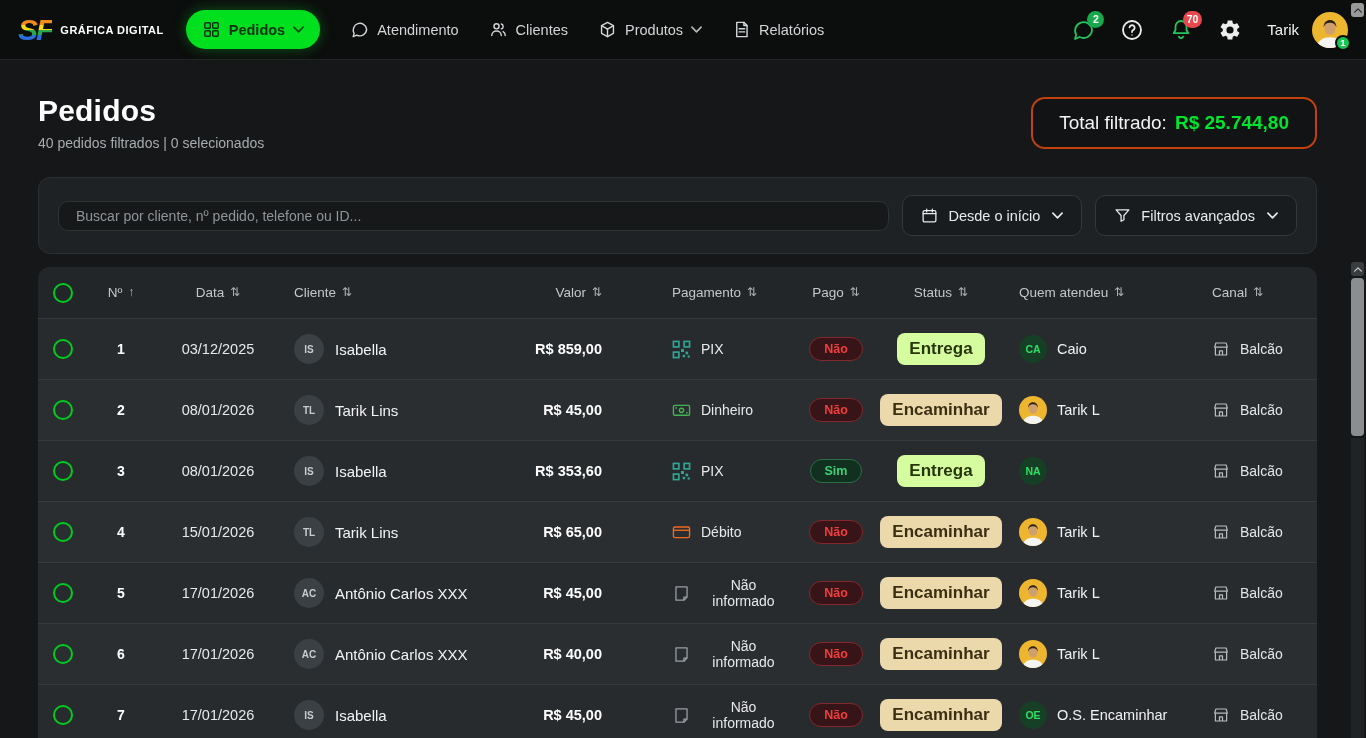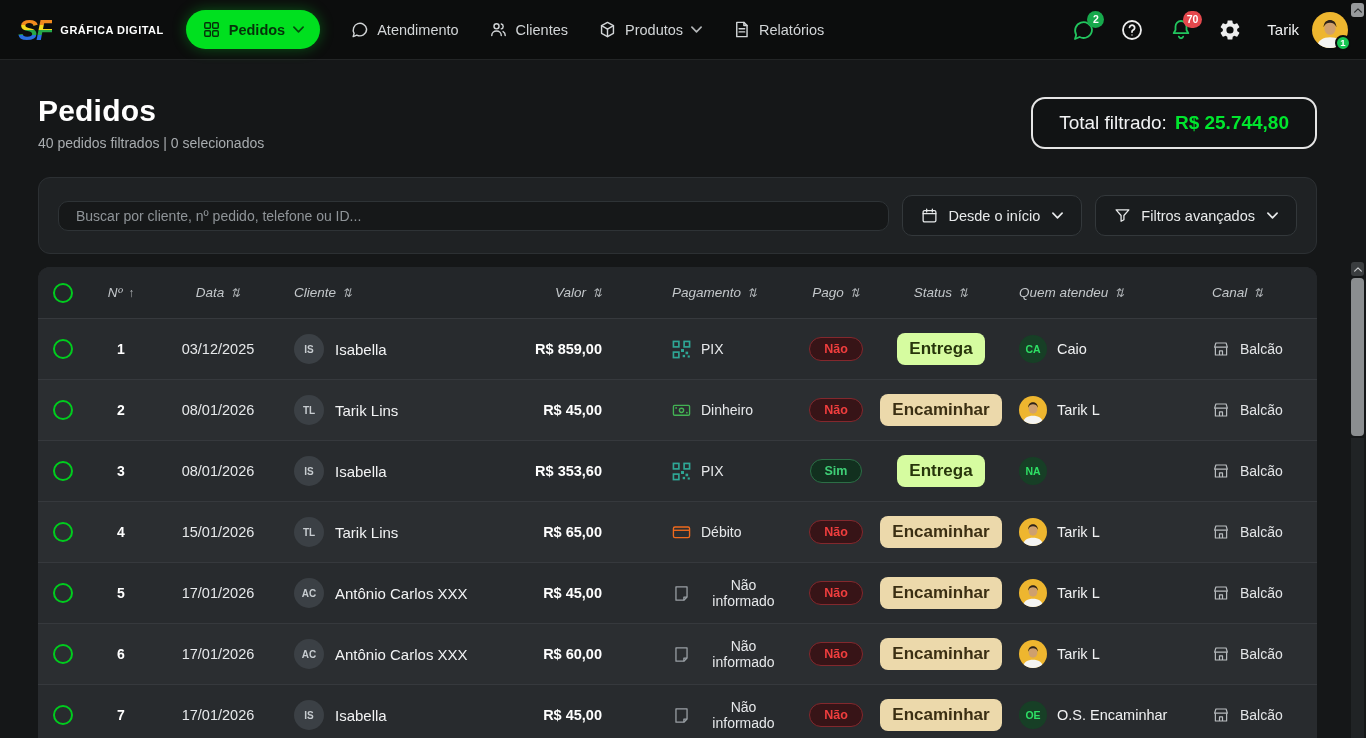--- a/index.html
+++ b/index.html
@@ -38,21 +38,21 @@
   .avatar-img svg { display:block; width:100%; height:100%; }
   .avatar-badge { position:absolute; right:-3px; bottom:-3px; width:16px; height:16px;
     background:#17c653; border:2px solid #0c0d0d; border-radius:50%; color:#fff;
     font-size:9.5px; font-weight:700; display:flex; align-items:center; justify-content:center; }
 
   
   .content { margin:0 49px 0 38px; width:1279px; }
   .page-head { margin-top:34px; display:flex; justify-content:space-between; align-items:center; }
   h1.page-title { font-size:30px; font-weight:800; color:#ffffff; letter-spacing:.2px; }
   .page-sub { margin-top:7px; font-size:14px; color:#a8acaf; }
-  .total-badge { border:2px solid #e5e5e5; border-radius:14px; padding:13px 26px;
+  .total-badge { border:2px solid #c2410c; border-radius:14px; padding:13px 26px;
     font-size:19px; display:flex; gap:8px; align-items:center; background:rgba(0,0,0,.15); }
   .total-badge .t-label { color:#f2f3f4; }
   .total-badge .t-value { color:#00e62e; font-weight:800; }
 
   
   .filterbar { margin-top:26px; background:#1f2224; border:1px solid #2c3033;
     border-radius:12px; padding:17px 19px; display:flex; gap:13px; align-items:center; }
   .search-input { flex:1; height:30px; background:#161819; border:1px solid #2e3336;
     border-radius:10px; color:#e8e8e8; padding:0 17px; font-size:14px; outline:none;
     font-family:"Liberation Sans", sans-serif; }
@@ -69,21 +69,21 @@
   .table { margin-top:13px; background:#282b2e; border-radius:12px 12px 0 0; overflow:hidden; }
   .grid-row { display:grid;
     grid-template-columns:50px 66px 128px minmax(0,1fr) 140px 150px 100px 110px 185px 136px;
     align-items:center; }
   .thead { height:52px; background:#232629; border-bottom:1px solid #36393d;
     font-size:13.5px; color:#c3c7ca; }
   .trow { height:61px; border-bottom:1px solid #36393d; font-size:14px; cursor:pointer; }
   .trow.alt { background:#2b2e31; }
   .cell { display:flex; align-items:center; min-width:0; }
   .a-c { justify-content:center; } .a-l { justify-content:flex-start; } .a-r { justify-content:flex-end; }
-  .h-label { display:flex; gap:6px; align-items:center; cursor:pointer;font-style:italic; }
+  .h-label { display:flex; gap:6px; cursor:pointer; }
   .sort { font-size:12px; color:#aeb2b5; }
   .col-client { padding-left:12px; gap:11px; }
   .col-value { padding-right:34px; font-weight:700; color:#ffffff; font-size:14.5px; }
   .col-pay { padding-left:36px; gap:10px; color:#e6e8ea;text-align:center; }
   .col-att { padding-left:23px; gap:10px; }
   .col-chan { padding-left:31px; gap:10px; color:#e2e4e6; }
   .hd-client { padding-left:12px; } .hd-value { padding-right:34px; }
   .hd-pay { padding-left:36px; } .hd-att { padding-left:23px; } .hd-chan { padding-left:31px; }
   .num { font-weight:700; color:#fff; }
   .date { color:#e6e8ea; font-size:14.5px; }
@@ -586,21 +586,21 @@
         <div class="grid-row trow alt">
     <div class="cell a-c">
             <span class="ring"></span>
           </div>
     <div class="cell a-c num">6</div>
     <div class="cell a-c date">17/01/2026</div>
     <div class="cell a-l col-client">
       <span class="av-client">AC</span>
       <span class="client-name">Antônio Carlos XXX</span>
           </div>
-    <div class="cell a-r col-value">R$ 60,00</div>
+    <div class="cell a-r col-value">R$ 40,00</div>
     <div class="cell a-l col-pay">
       <span class="pay-ic">
               <svg viewBox="0 0 24 24" fill="none" stroke="#9aa0a5" stroke-width="1.6" stroke-linejoin="round">
                 <path d="M5 3.5h14v13l-4 4H5v-17z"></path>
                 <path d="M15 20.5v-4h4"></path>
               </svg>
             </span>
       <span>Não informado</span>
           </div>
     <div class="cell a-c">

